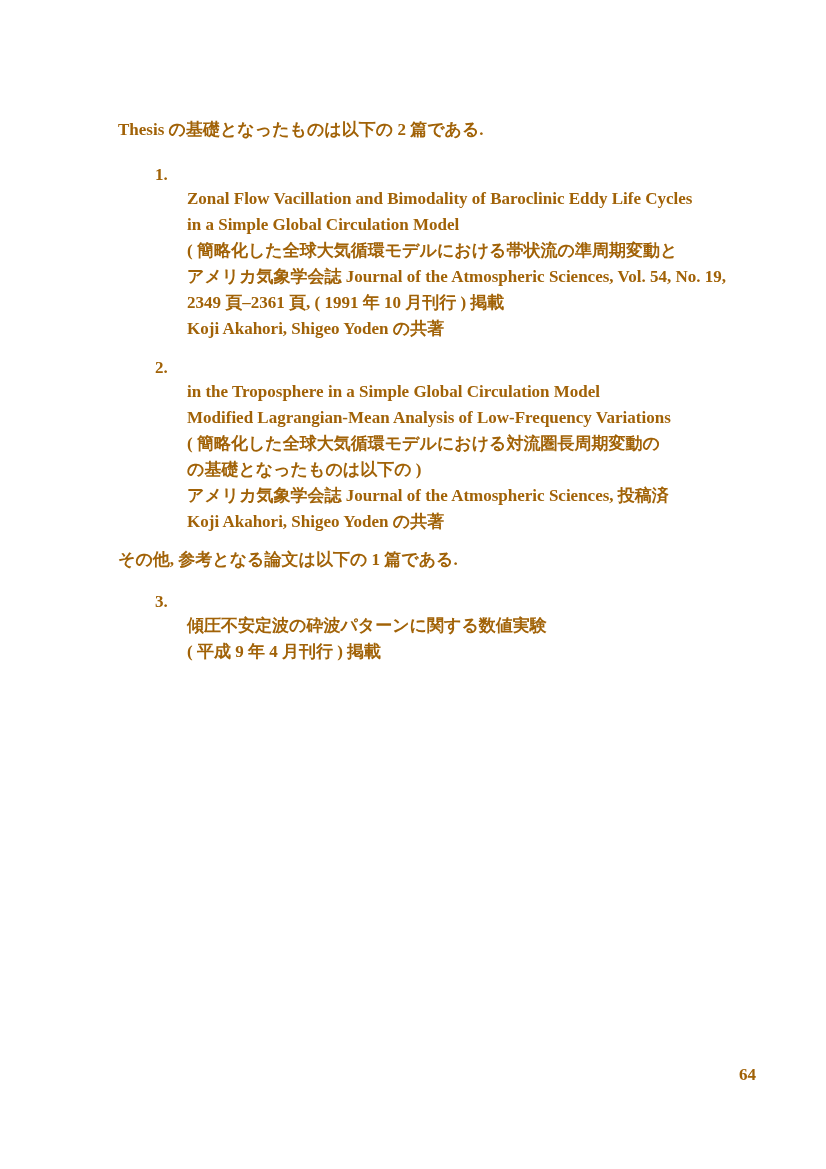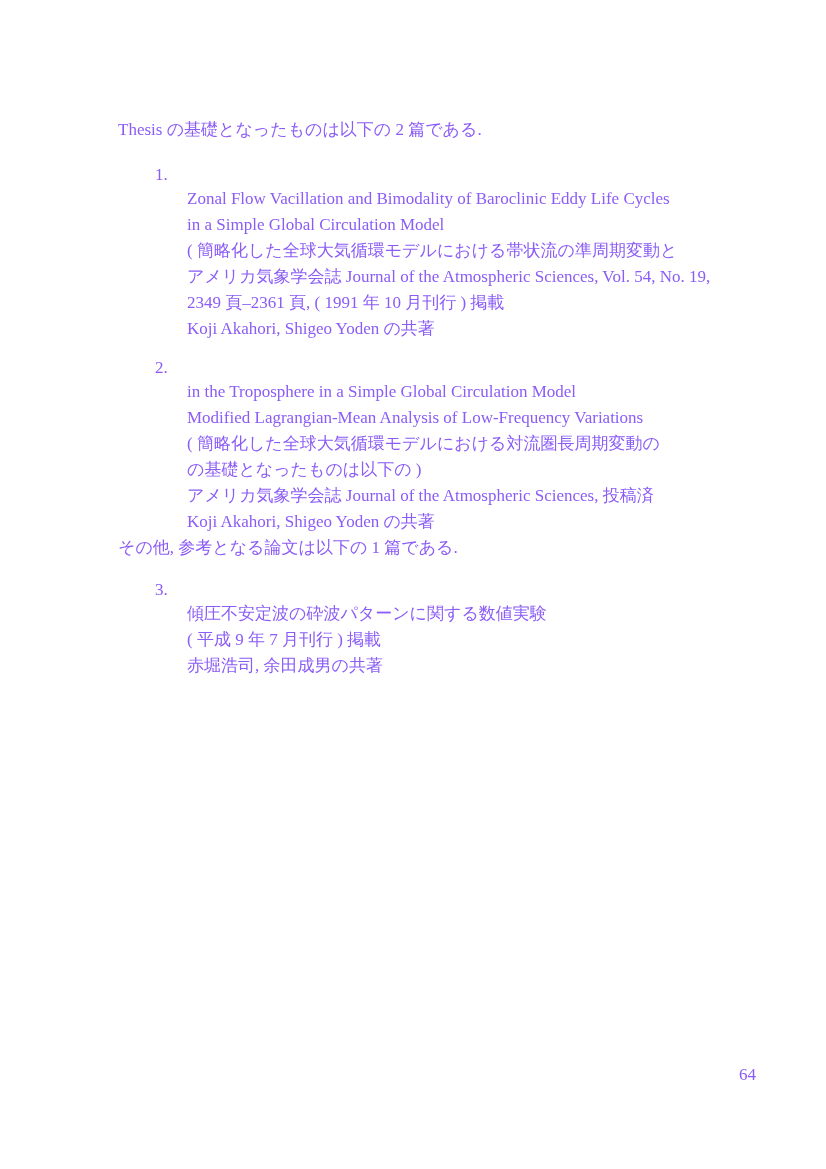--- a/index.html
+++ b/index.html
@@ -5,37 +5,39 @@
   html, body {
     margin: 0;
     padding: 0;
     background: #ffffff;
   }
   .page {
     position: relative;
     width: 826px;
     height: 1169px;
     background: #ffffff;
-    color: #8b5cf6;
+    color: #a16207;
     font-family: "Liberation Serif", "DejaVu Serif", serif;
     font-size: 17px;
     overflow: hidden;
+    font-weight: bold;
   }
   .content {
     position: absolute;
     left: 118px;
     top: 117px;
     width: 640px;
   }
   .intro {
     margin: 0;
     line-height: 26px;
     white-space: nowrap;
   }
   .intro-2 {
+    margin-top: 12px;
   }
   .pub-item {
     display: flex;
     align-items: flex-start;
     margin-left: 37px;
   }
   .pub-item-1 { margin-top: 19px; }
   .pub-item-2 { margin-top: 13px; }
   .pub-item-3 { margin-top: 16px; }
   .pub-number {
@@ -92,21 +94,20 @@
         <div class="pub-line">Koji Akahori, Shigeo Yoden の共著</div>
       </div>
     </div>
 
     <p class="intro intro-2">その他, 参考となる論文は以下の 1 篇である.</p>
 
     <div class="pub-item pub-item-3">
       <span class="pub-number">3.</span>
       <div class="pub-lines">
         <div class="pub-line">傾圧不安定波の砕波パターンに関する数値実験</div>
-        <div class="pub-line">( 平成 9 年 7 月刊行 ) 掲載</div>
-        <div class="pub-line">赤堀浩司, 余田成男の共著</div>
+        <div class="pub-line">( 平成 9 年 4 月刊行 ) 掲載</div>
       </div>
     </div>
 
   </div>
 
   <div class="page-footer">64</div>
 </div>
 
 </body></html>

